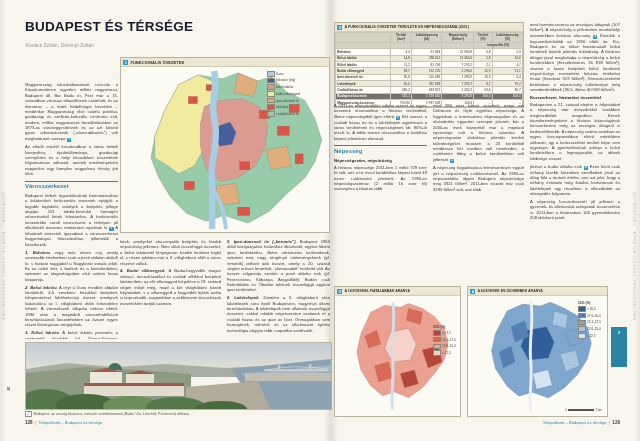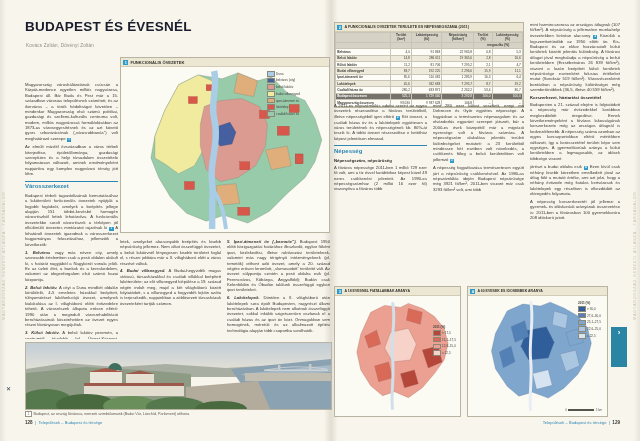--- a/index.html
+++ b/index.html
@@ -60,21 +60,21 @@
 <div class="abs edge-l"></div>
 <div class="abs edge-r"></div>
 
 <div class="abs vtext" style="left:2px;top:110px;height:210px;">MAGYARORSZÁG NEMZETI ATLASZA · TÁRSADALOM</div>
 <div class="abs vtext" style="left:633px;top:110px;height:210px;">MAGYARORSZÁG NEMZETI ATLASZA · TÁRSADALOM</div>
 <div class="abs xmark" style="left:6px;top:385px;">✕</div>
 <div class="abs navtab" style="left:611px;top:327px;width:16px;height:40px;">
     <span>›</span>
   </div>
 
-<div class="abs title" style="left:25px;top:19px;">BUDAPEST ÉS ÉVESNÉL</div>
+<div class="abs title" style="left:25px;top:19px;">BUDAPEST ÉS TÉRSÉGE</div>
 <div class="abs authors" style="left:26px;top:43px;">Kovács Zoltán, Dövényi Zoltán</div>
 
 <div class="abs col" style="left:25px;top:82px;width:93px;height:257px;">
   <p><span>Magyarország városhálózatának csúcsán a Kárpát-medence egyetlen milliós nagyvárosa, Budapest áll. Bár Buda és Pest már a 15. században városias településnek számított, és az ikerváros – a török hódoltságot követően – mindenkor Magyarország első számú politikai, gazdasági és szellemi-kulturális centruma volt, modern, milliós nagyvárossá formálódásában az 1873-as városegyesítésnek és az azt követő gyors urbanizációnak („városrobbanás”) volt meghatározó szerepe</span> <span class="ref">1</span></p>
   <p>Az elmúlt másfél évszázadban a város térbeli kiterjedése, épületállománya, gazdasági szerepköre és a helyi társadalom összetétele folyamatosan változott, aminek eredményeként napjainkra egy komplex nagyvárosi térség jött létre.</p>
   <div class="sec-head">Városszerkezet</div>
   <p><span>Budapest térbeli tagozódásának bemutatásához a lakóterületi funkcionális övezetek nyújtják a legjobb fogódzót, amelyek a beépítés jellege alapján 151 többé-kevésbé homogén városrészből lettek lehatárolva. A funkcionális övezetekbe sorolt városrészek a térképen jól elkülönülő övezetes mintázatot rajzolnak ki</span> <span class="ref">1</span> <span>A lehatárolt övezetek igazodnak a városszerkezet hagyományos felosztásához, jellemzőik a következők:</span></p>
   <p><span class="zname">1.</span> <span class="zname">Belváros</span> <span>vagy más néven city, amely szorosabb értelemben csak a pesti oldalon alakult ki, s határát nagyjából a Nagykörút vonala jelöli. Ez az üzleti élet, a bankok és a kereskedelem, valamint az idegenforgalom első számú hazai központja.</span></p>
   <p><span class="zname">2.</span> <span class="zname">Belső lakóöv.</span> <span>A cityt a Duna mindkét oldalán körülölelő, 4-5 emeletes házakkal beépített, túlnyomórészt lakófunkciójú övezet, amelynek kialakulása az I. világháború előtti évtizedekre tehető. A városrészek állapota erősen eltérő: 1990 után a megindult városrehabilitáció beruházásainak köszönhetően az övezet egyes részei látványosan megújultak.</span></p>
   <p><span class="zname">3.</span> <span class="zname">Külső lakóöv.</span> <span>A belső lakóöv peremén, a centrumtól távolabb (pl. Újpest-Központ, Wekerletelep) elhelyezkedő, szellősebben beépített lakóterü-</span></p>

